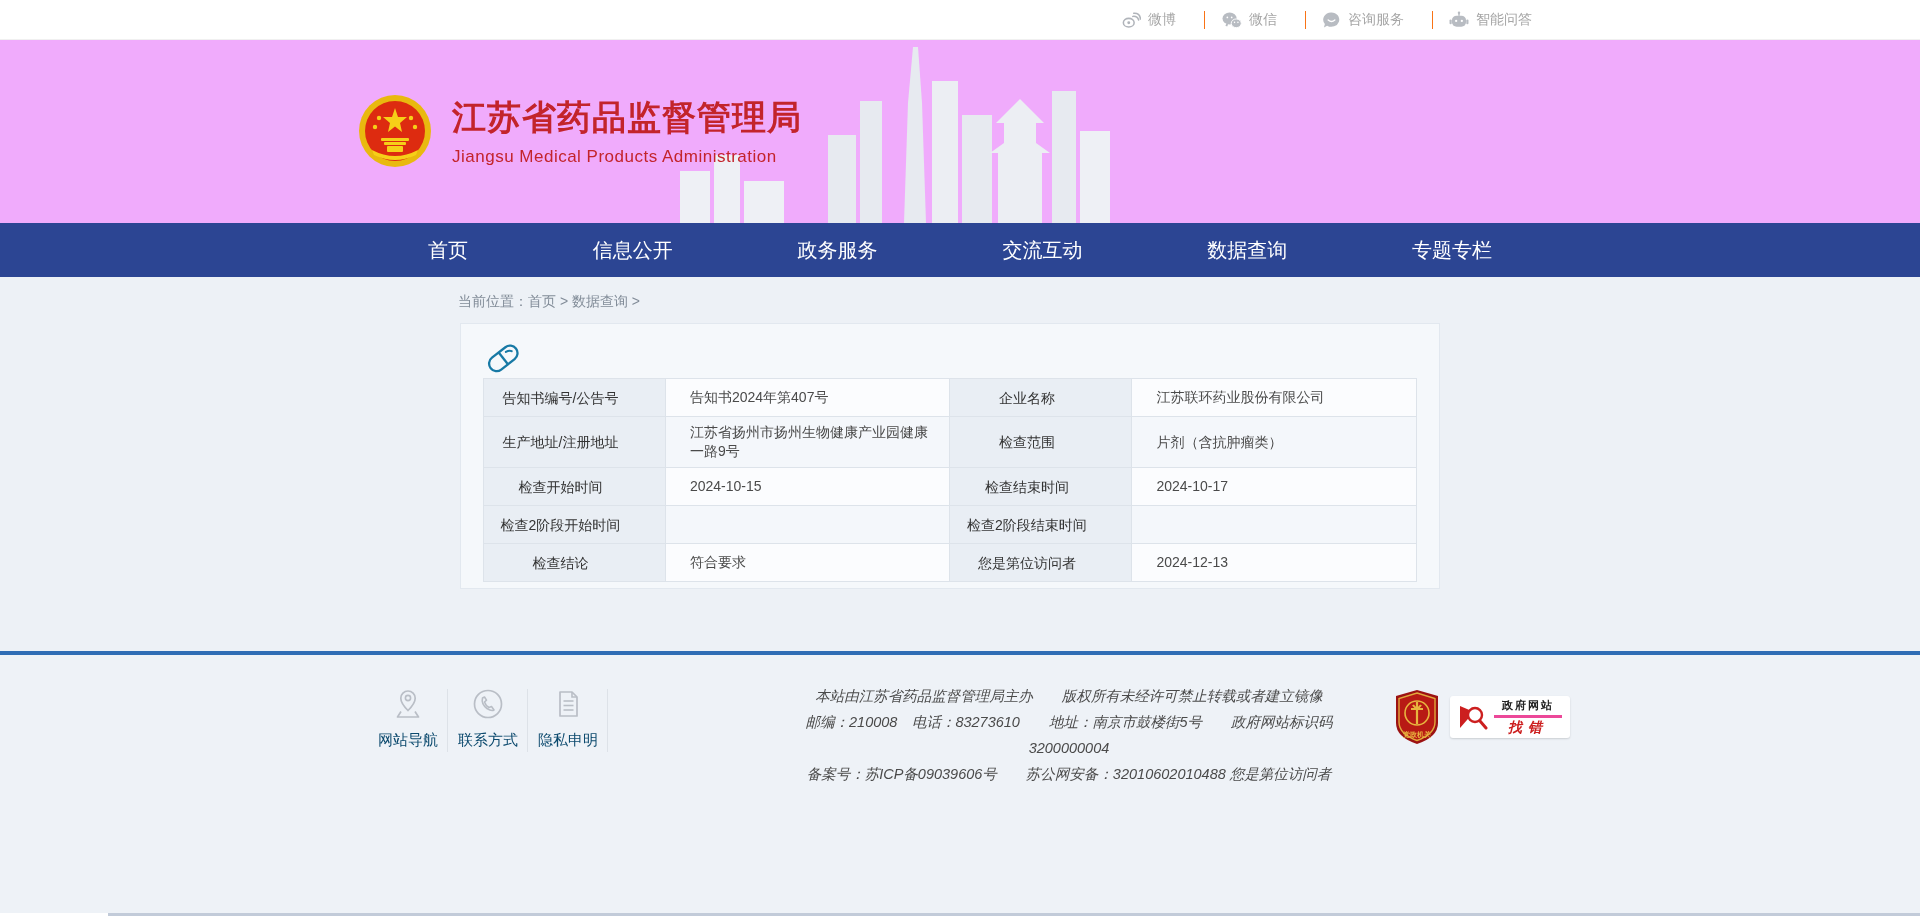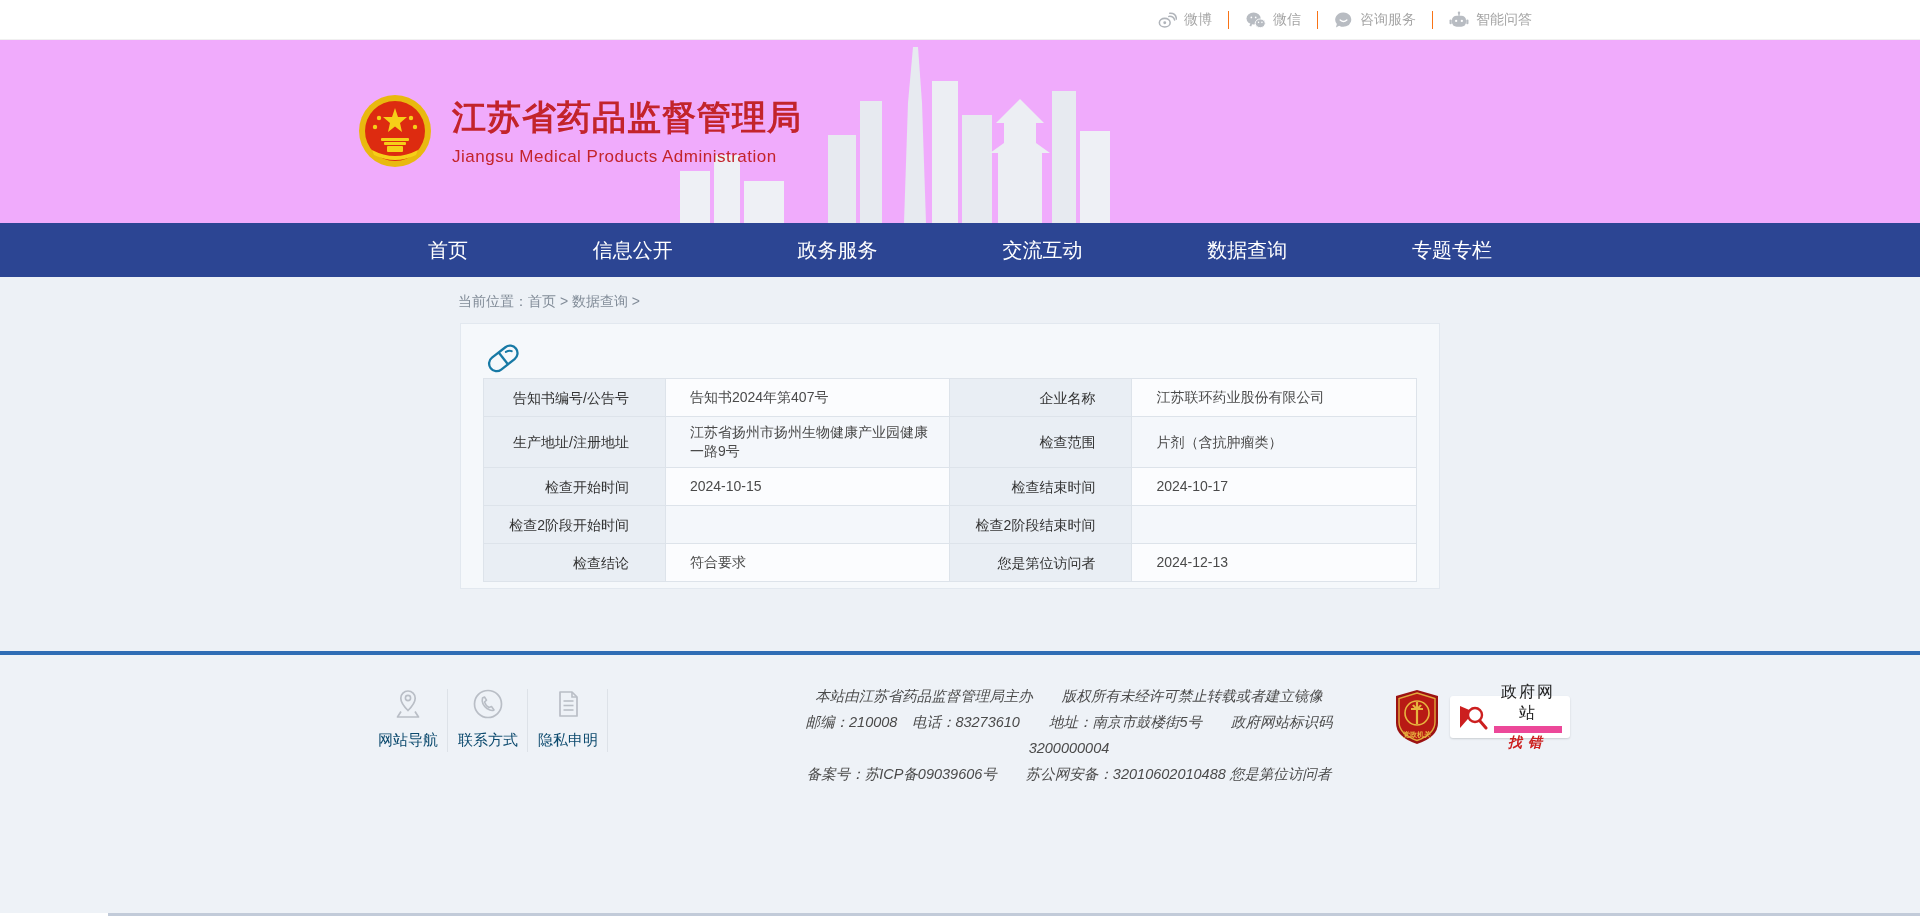--- a/index.html
+++ b/index.html
@@ -1,21 +1,21 @@
 <!DOCTYPE html>
 <html><head>
 <meta charset="utf-8">
 <style>
   * { box-sizing: border-box; margin: 0; padding: 0; }
   html,body { width:1920px; height:916px; overflow:hidden; }
   body { font-family:"Liberation Sans","DejaVu Sans",sans-serif; background:#ffffff; position:relative; }
 
   
   .topbar { height:40px; background:#fff; border-bottom:1px solid #f0f0f0;
-            display:flex; justify-content:flex-end; align-items:center; padding-right:372px; }
+            display:flex; justify-content:flex-end; align-items:center; padding-right:372px;gap:12px; }
   .tb-item { display:flex; align-items:center; gap:7px; color:#a6a6a6; font-size:14px;
              padding:0 16px; cursor:pointer; height:18px; }
   .tb-item + .tb-item { border-left:1px solid #f97316; }
   .tb-item svg { display:block; }
 
   
   .header { height:183px; position:relative; background:#f0abfc; overflow:hidden; }
   .skyline { position:absolute; left:680px; bottom:0; width:430px; height:180px; }
   .brand { position:absolute; left:358px; top:52px; display:flex; align-items:center; gap:20px; }
   .brand-title { font-size:34px; font-weight:bold; color:#c3242b; letter-spacing:1px; }
@@ -29,41 +29,41 @@
 
   
   .content { height:374px; background:#edf1f6; }
   .breadcrumb { padding:16px 0 0 458px; font-size:14px; color:#828c98; }
   .breadcrumb .bc-link { cursor:pointer; color:#828c98; }
   .card { margin:12px 0 0 460px; width:980px; background:#f5f8fb;
           border:1px solid #e2e8ef; padding:14px 22px 6px 22px; }
   .pill-wrap { height:40px; }
   table.rec { width:100%; border-collapse:collapse; table-layout:fixed; }
   table.rec td { border:1px solid #dde3ea; font-size:14px; vertical-align:middle; }
-  td.lbl { width:19.5%; background:#e9eef4; text-align:right; color:#333;
+  td.lbl { width:19.5%; background:#e9eef4; text-align:center; color:#333;
            font-size:15px; padding:6px 36px 6px 8px; height:38px; line-height:20px; }
   td.val { width:30.5%; background:#fbfcfe; color:#4a4a4a; padding:6px 10px 6px 24px; line-height:19px; }
   tr:nth-child(even) td.val { background:#f4f7fb; }
 
   
   .footer-divider { height:4px; background:#2f6db5; }
   .footer { height:258px; background:#eef2f7; padding:26px 0 0 368px; display:flex; align-items:flex-start; }
   .f-links { display:flex; }
   .f-link { width:80px; text-align:center; cursor:pointer; padding:6px 0 10px 0; position:relative; }
   .f-link:after { content:""; position:absolute; right:0; top:8px; bottom:8px; width:1px; background:#dde2e8; }
   .f-link svg { display:block; margin:0 auto 10px auto; }
   .f-link .f-label { font-size:15px; color:#0c4a6e;text-align:center; }
   .f-text { width:566px; margin-left:178px; margin-top:2px; text-align:center;font-style:italic; }
   .f-text .f-line { font-size:14.5px; color:#4a4a4a; line-height:26px; }
   .f-badges { margin-left:42px; display:flex; align-items:center; gap:10px; margin-top:8px; }
   .badge-party { cursor:pointer; }
   .badge-find { width:120px; height:42px; background:#fff; border-radius:3px; box-shadow:0 1px 2px rgba(0,0,0,.15);
                 display:flex; align-items:center; padding:0 8px; gap:6px; cursor:pointer; }
   .bf-texts { flex:1; text-align:center; }
-  .bf-site { font-size:16px; font-weight:normal; color:#222; letter-spacing:2px; border-bottom:7px solid #ec4899; padding-bottom:2px; }
+  .bf-site { font-size:11px; font-weight:bold; color:#222; letter-spacing:2px; border-bottom:3px solid #ec4899; padding-bottom:2px; }
   .bf-err { font-size:14px; font-weight:bold; color:#cc1f1f; letter-spacing:6px; padding-top:1px;font-style:italic; }
 
   .bottom-line { position:absolute; left:108px; right:0; bottom:0; height:3px; background:#c2cbd9; }
 </style>
 </head>
 <body>
 
 <div class="topbar">
   <span class="tb-item">
       <span>

